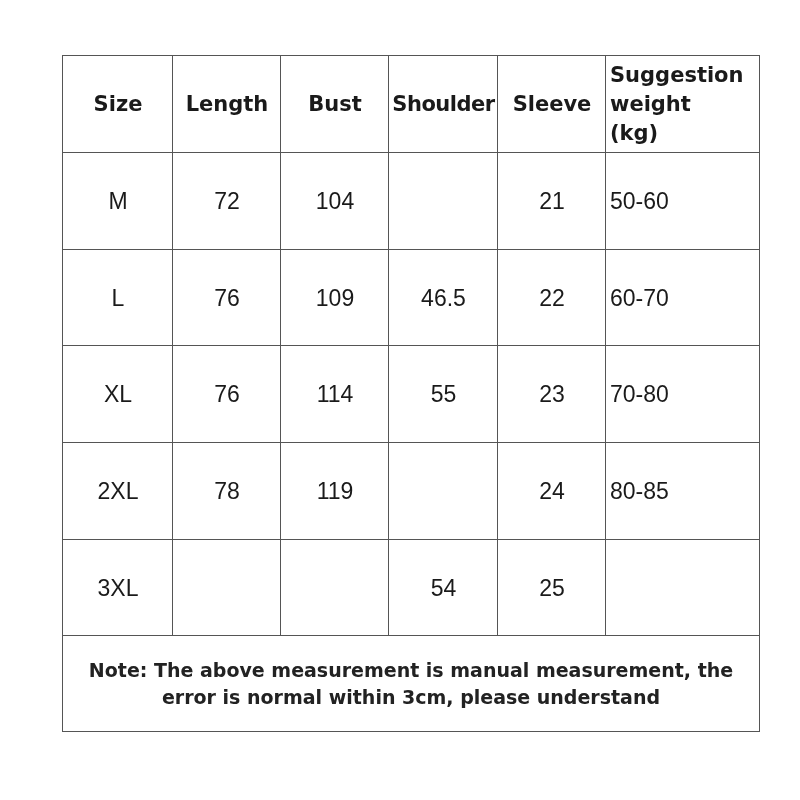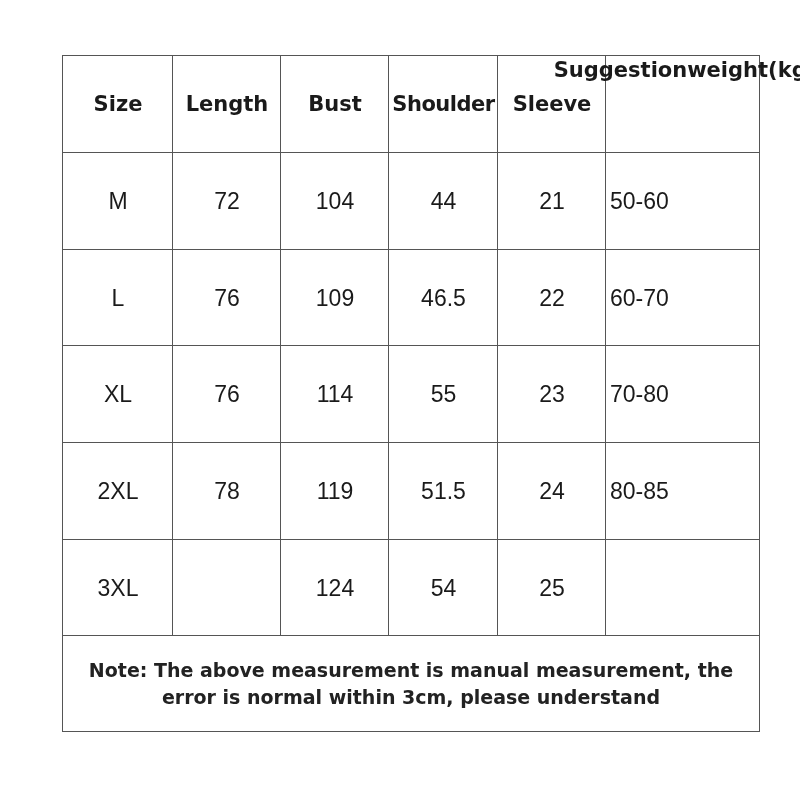--- a/index.html
+++ b/index.html
@@ -29,56 +29,53 @@
   <div class="vline" style="left:217px;height:580px"></div>
   <div class="vline" style="left:325px;height:580px"></div>
   <div class="vline" style="left:434px;height:580px"></div>
   <div class="vline" style="left:542px;height:580px"></div>
 
   <div class="cell hdr" style="left:0;top:0;width:110px;height:96px">Size</div>
   <div class="cell hdr" style="left:110px;top:0;width:108px;height:96px">Length</div>
   <div class="cell hdr" style="left:218px;top:0;width:108px;height:96px">Bust</div>
   <div class="cell hdr" style="left:326px;top:0;width:109px;height:96px;letter-spacing:-0.5px">Shoulder</div>
   <div class="cell hdr" style="left:435px;top:0;width:108px;height:96px">Sleeve</div>
-  <div class="cell hdr left wt" style="left:543px;top:0;width:150px;height:96px;flex-direction:row;align-items:flex-start;justify-content:center">
+  <div class="cell hdr left wt" style="left:543px;top:0;width:150px;height:96px;flex-direction:column;align-items:flex-start;justify-content:center">
     <span>Suggestion</span>
     <span>weight</span>
     <span>(kg)</span>
   </div>
 
   <div class="cell" style="left:0;top:97px;width:110px;height:96px">M</div>
   <div class="cell" style="left:110px;top:97px;width:108px;height:96px">72</div>
   <div class="cell" style="left:218px;top:97px;width:108px;height:96px">104</div>
-  <div class="cell" style="left:326px;top:97px;width:109px;height:96px">44</div>
   <div class="cell" style="left:435px;top:97px;width:108px;height:96px">21</div>
   <div class="cell left" style="left:543px;top:97px;width:150px;height:96px">50-60</div>
 
   <div class="cell" style="left:0;top:194px;width:110px;height:96px">L</div>
   <div class="cell" style="left:110px;top:194px;width:108px;height:96px">76</div>
   <div class="cell" style="left:218px;top:194px;width:108px;height:96px">109</div>
   <div class="cell" style="left:326px;top:194px;width:109px;height:96px">46.5</div>
   <div class="cell" style="left:435px;top:194px;width:108px;height:96px">22</div>
   <div class="cell left" style="left:543px;top:194px;width:150px;height:96px">60-70</div>
 
   <div class="cell" style="left:0;top:290px;width:110px;height:96px">XL</div>
   <div class="cell" style="left:110px;top:290px;width:108px;height:96px">76</div>
   <div class="cell" style="left:218px;top:290px;width:108px;height:96px">114</div>
   <div class="cell" style="left:326px;top:290px;width:109px;height:96px">55</div>
   <div class="cell" style="left:435px;top:290px;width:108px;height:96px">23</div>
   <div class="cell left" style="left:543px;top:290px;width:150px;height:96px">70-80</div>
 
   <div class="cell" style="left:0;top:387px;width:110px;height:96px">2XL</div>
   <div class="cell" style="left:110px;top:387px;width:108px;height:96px">78</div>
   <div class="cell" style="left:218px;top:387px;width:108px;height:96px">119</div>
-  <div class="cell" style="left:326px;top:387px;width:109px;height:96px">51.5</div>
   <div class="cell" style="left:435px;top:387px;width:108px;height:96px">24</div>
   <div class="cell left" style="left:543px;top:387px;width:150px;height:96px">80-85</div>
 
   <div class="cell" style="left:0;top:484px;width:110px;height:96px">3XL</div>
-  <div class="cell" style="left:218px;top:484px;width:108px;height:96px">124</div>
   <div class="cell" style="left:326px;top:484px;width:109px;height:96px">54</div>
   <div class="cell" style="left:435px;top:484px;width:108px;height:96px">25</div>
 
   <div class="note">
     <div>
       <div>Note: The above measurement is manual measurement, the</div>
       <div>error is normal within 3cm, please understand</div>
     </div>
   </div>
 </div>

